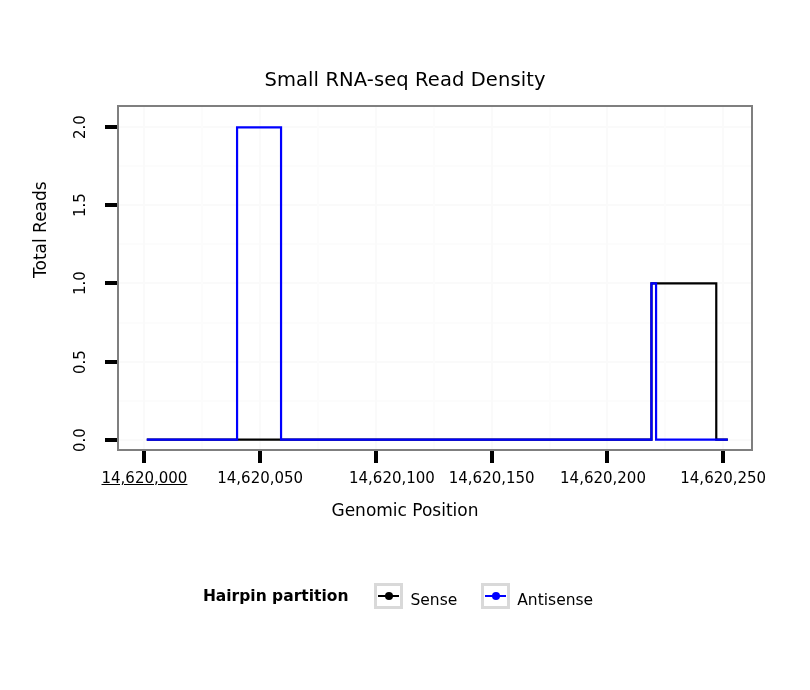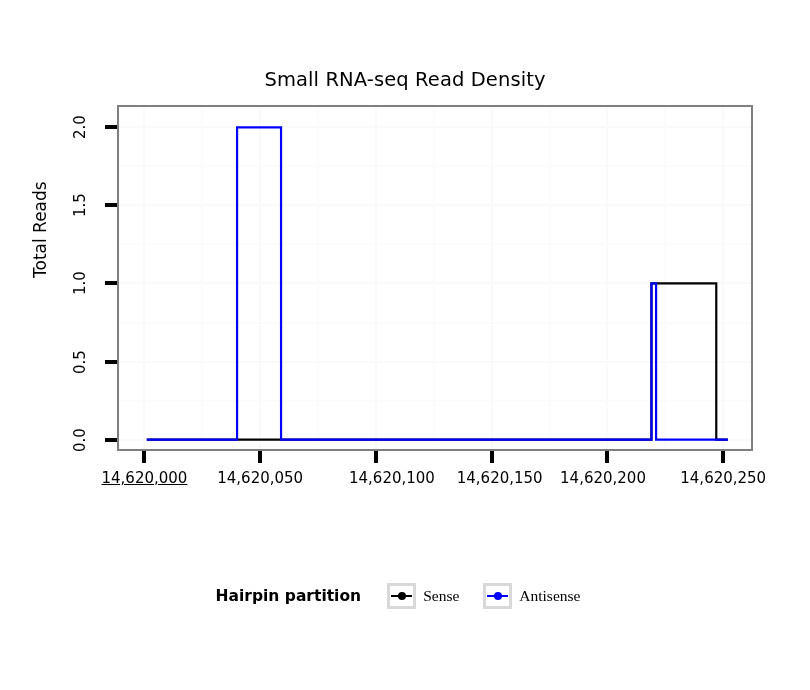--- a/index.html
+++ b/index.html
@@ -140,23 +140,22 @@
   }
   .legend-title {
     font-size: 15.5px;
     font-weight: bold;
     color: #000;
     margin-right: 18px;
     white-space: nowrap;
   }
   .legend-item {
     display: flex;
-    align-items: center;
+    align-items: flex-end;
     margin-right: 6px;
-    font-family: Liberation Serif, serif;
   }
   .legend-key {
     width: 29px;
     height: 26px;
     box-sizing: border-box;
     border: 3px solid #d9d9d9;
     background: #ffffff;
     position: relative;
     margin-right: 7px;
   }
@@ -243,25 +242,26 @@
       <div class="tick-x" style="left: 258.216px;"></div>
       <div class="tick-x" style="left: 373.967px;"></div>
       <div class="tick-x" style="left: 489.718px;"></div>
       <div class="tick-x" style="left: 605.469px;"></div>
       <div class="tick-x" style="left: 721.22px;"></div>
     </div>
   <div id="xlabel-layer">
       <div class="xlabel-text" style="left: 144.465px; text-decoration: underline;">14,620,000</div>
       <div class="xlabel-text" style="left: 260.216px;">14,620,050</div>
       <div class="xlabel-text" style="left: 375.967px; margin-left: 16px;">14,620,100</div>
-      <div class="xlabel-text" style="left: 491.718px; margin-left: 8px;">14,620,150</div>
+      <div class="xlabel-text" style="left: 491.718px;">14,620,150</div>
       <div class="xlabel-text" style="left: 603px;">14,620,200</div>
       <div class="xlabel-text" style="left: 723.22px;">14,620,250</div>
     </div>
 
+  <div class="axis-title-x">Genomic Position</div>
 
   <div class="axis-title-y">Total Reads</div>
 
   <div class="legend">
     <span class="legend-title">Hairpin partition</span>
     <div id="legend-items" style="display:flex;align-items:center;">
         <div class="legend-item">
           <div class="legend-key">
             <div class="keyline" style="background: rgb(0, 0, 0);"></div>
             <div class="keydot" style="background: rgb(0, 0, 0);"></div>

